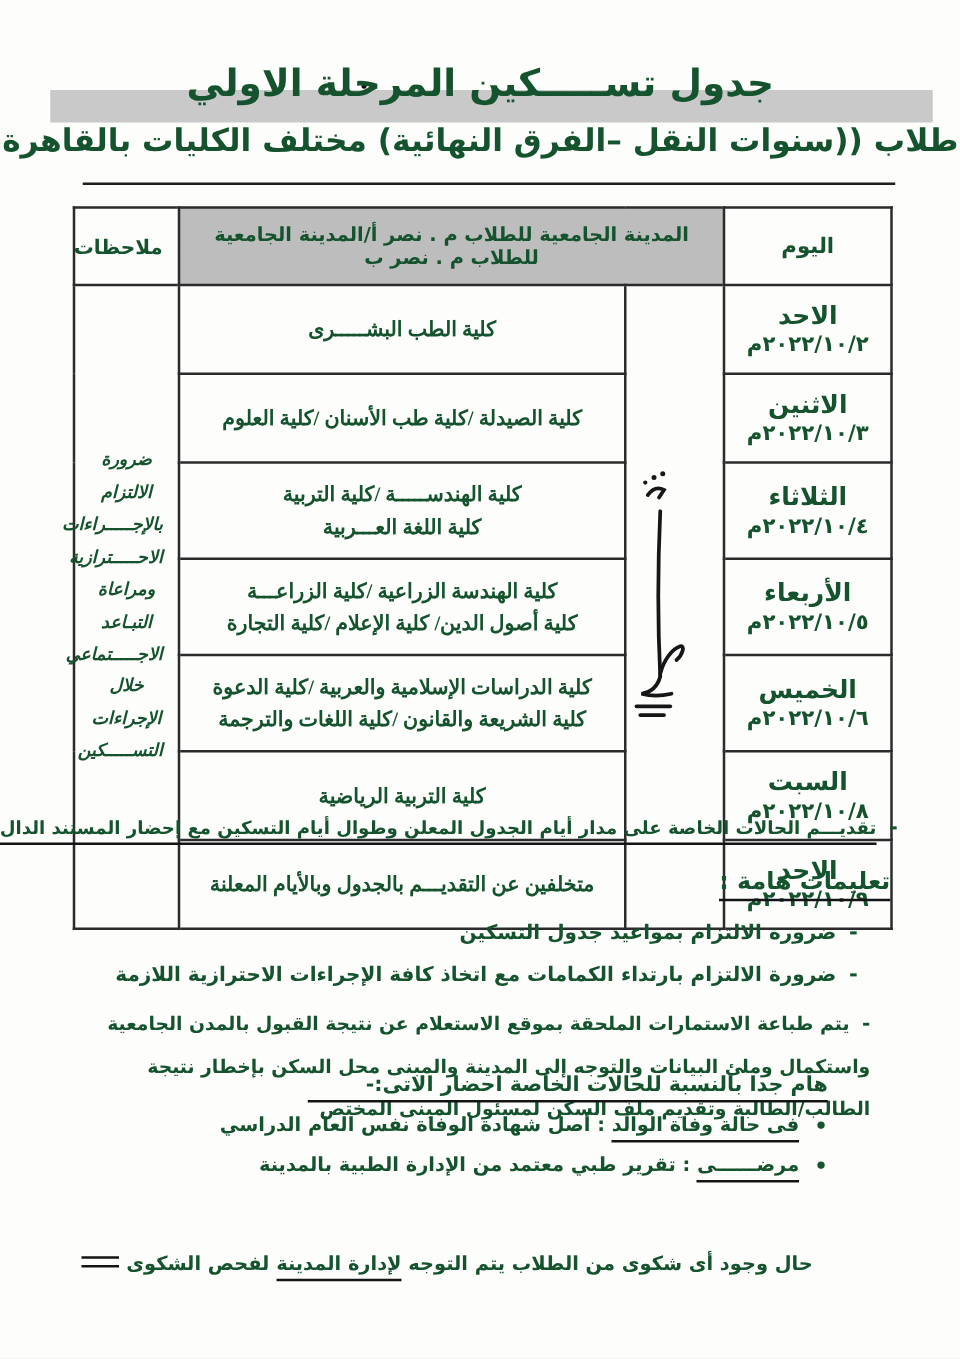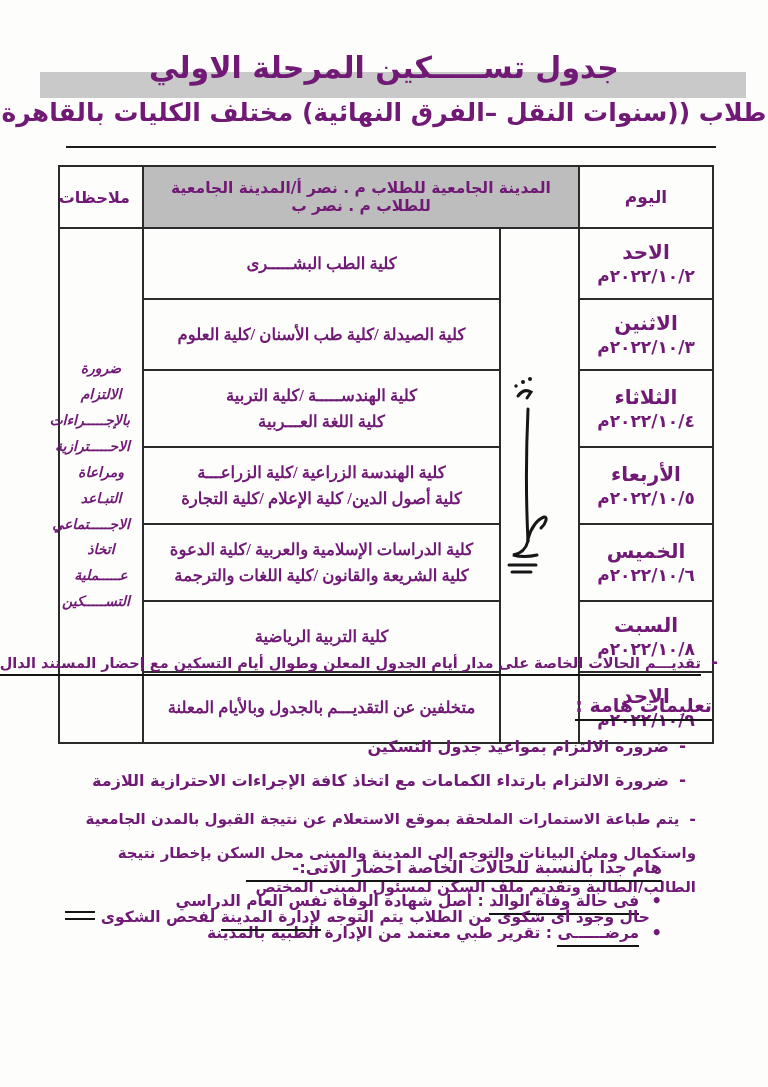--- a/index.html
+++ b/index.html
@@ -3,21 +3,21 @@
 <meta charset="utf-8">
 <style>
   html,body{margin:0;padding:0;background:#e8e8e8;}
   .page{
     position:relative;
     width:768px;height:1087px;
     background:#fdfdfc;
     margin:0 auto;
     overflow:hidden;
     font-family:"DejaVu Sans", sans-serif;
-    color:#701a75;
+    color:#14532d;
     direction:rtl;
   }
   
   .title-band{position:absolute;left:40px;top:72px;width:706px;height:26px;background:#c9c9c9;}
   .title1{position:absolute;left:0;top:50px;width:100%;text-align:center;font-size:30px;font-weight:700;letter-spacing:0;}
   .title2{position:absolute;left:0;top:98px;width:100%;text-align:center;font-size:25px;font-weight:700;}
   .title-rule{position:absolute;left:66px;top:146px;width:650px;height:2px;background:#1d1d1d;}
   .artifact-dot{position:absolute;left:289px;top:67px;width:4px;height:4px;background:#111;border-radius:50%;}
   
   table.sched{
@@ -49,21 +49,21 @@
     position:absolute;top:802px;right:72px;width:636px;
     font-size:15px;font-weight:700;line-height:34px;text-align:right;white-space:normal;
   }
   .item-para .dash-marker{font-size:16px;}
   .important-line{top:858px;right:106px;font-size:16.5px;}
   .important-line .u{padding-left:46px;}
   .bullet-line{font-size:15.5px;}
   .bullet-glyph{display:inline-block;margin-left:12px;font-size:17px;transform:translateY(1px);}
   .b1{top:890px;right:106px;}
   .b2{top:922px;right:106px;}
-  .complaint{top:908px;right:118px;font-size:15.5px;}
+  .complaint{top:1002px;right:118px;font-size:15.5px;}
   .dbl-stroke{
     display:inline-block;width:30px;height:5px;margin-right:6px;
     border-top:2px solid #141414;border-bottom:2px solid #141414;
     vertical-align:baseline;transform:translateY(-2px);
   }
 </style>
 </head>
 <body>
 
 <div class="page">
@@ -110,21 +110,21 @@
         <td class="college-cell">
           <div class="college-line">كلية الطب البشـــــرى</div>
 
         </td>
         <td class="notes-cell" rowspan="7">
           <div class="note-line">ضرورة الالتزام</div>
           <div class="note-line">بالإجـــــراءات</div>
           <div class="note-line">الاحـــــترازية</div>
           <div class="note-line">ومراعاة التبـاعد</div>
           <div class="note-line">الاجـــــتماعي</div>
-          <div class="note-line">اتخاذ عـــــملية</div>
+          <div class="note-line">خلال الإجراءات</div>
           <div class="note-line">التســـــكين</div>
         </td>
       </tr>
       <tr style="height:64px">
         <td class="day-cell">
           <div class="day-name">الاثنين</div>
           <div class="day-date">٢٠٢٢/١٠/٣م</div>
         </td>
         <td class="college-cell">
           <div class="college-line">كلية الصيدلة /كلية طب الأسنان /كلية العلوم</div>

